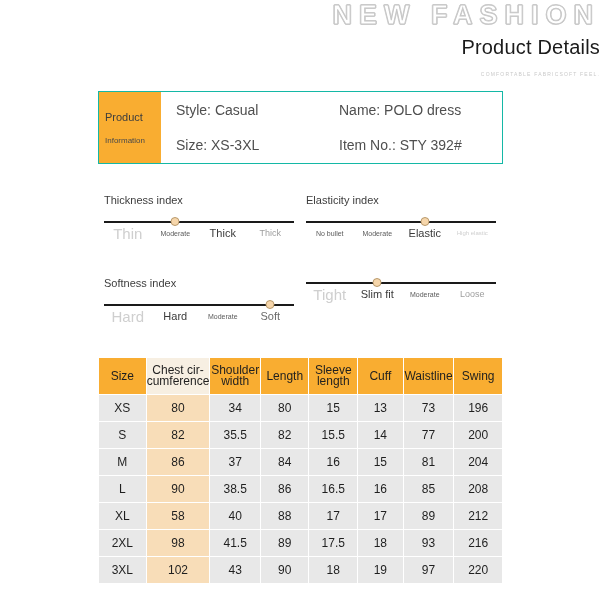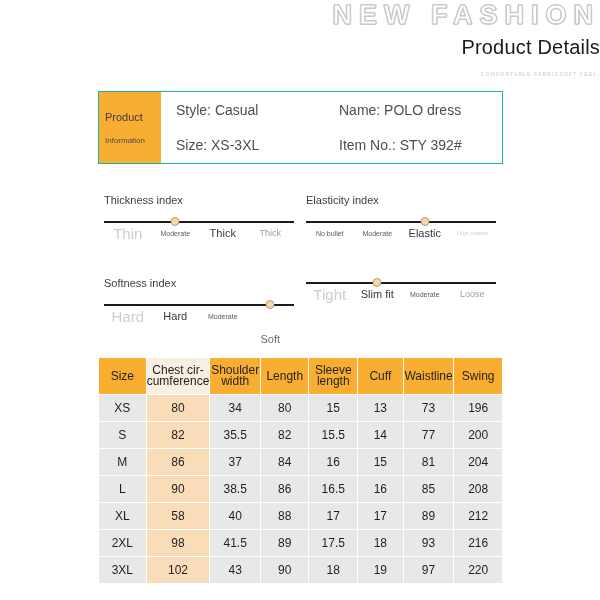--- a/index.html
+++ b/index.html
@@ -141,21 +141,21 @@
     top: 0;
     transform: translateX(-50%);
     text-align: center;
     white-space: nowrap;
     line-height: 9px;
   }
   .lv-0 { font-size: 15px;  color: #cfcfcf; }
   .lv-1 { font-size: 7px;  color: #5a5a5a; }
   .lv-2 { font-size: 11px; color: #3a3a3a; }
   .lv-3 { font-size: 9px;  color: #9e9e9e; }
-  .lv-4 { font-size: 9px;  color: #6b6b6b; margin-top: 23px; }
+  .lv-4 { font-size: 9px;  color: #6b6b6b; }
   .wrap2 { white-space: normal !important; width: 34px; }
 
   
   .table {
     position: absolute;
     left: 98px;
     top: 357px;
     width: 405px;
     border-collapse: separate;
     border-spacing: 1px;

